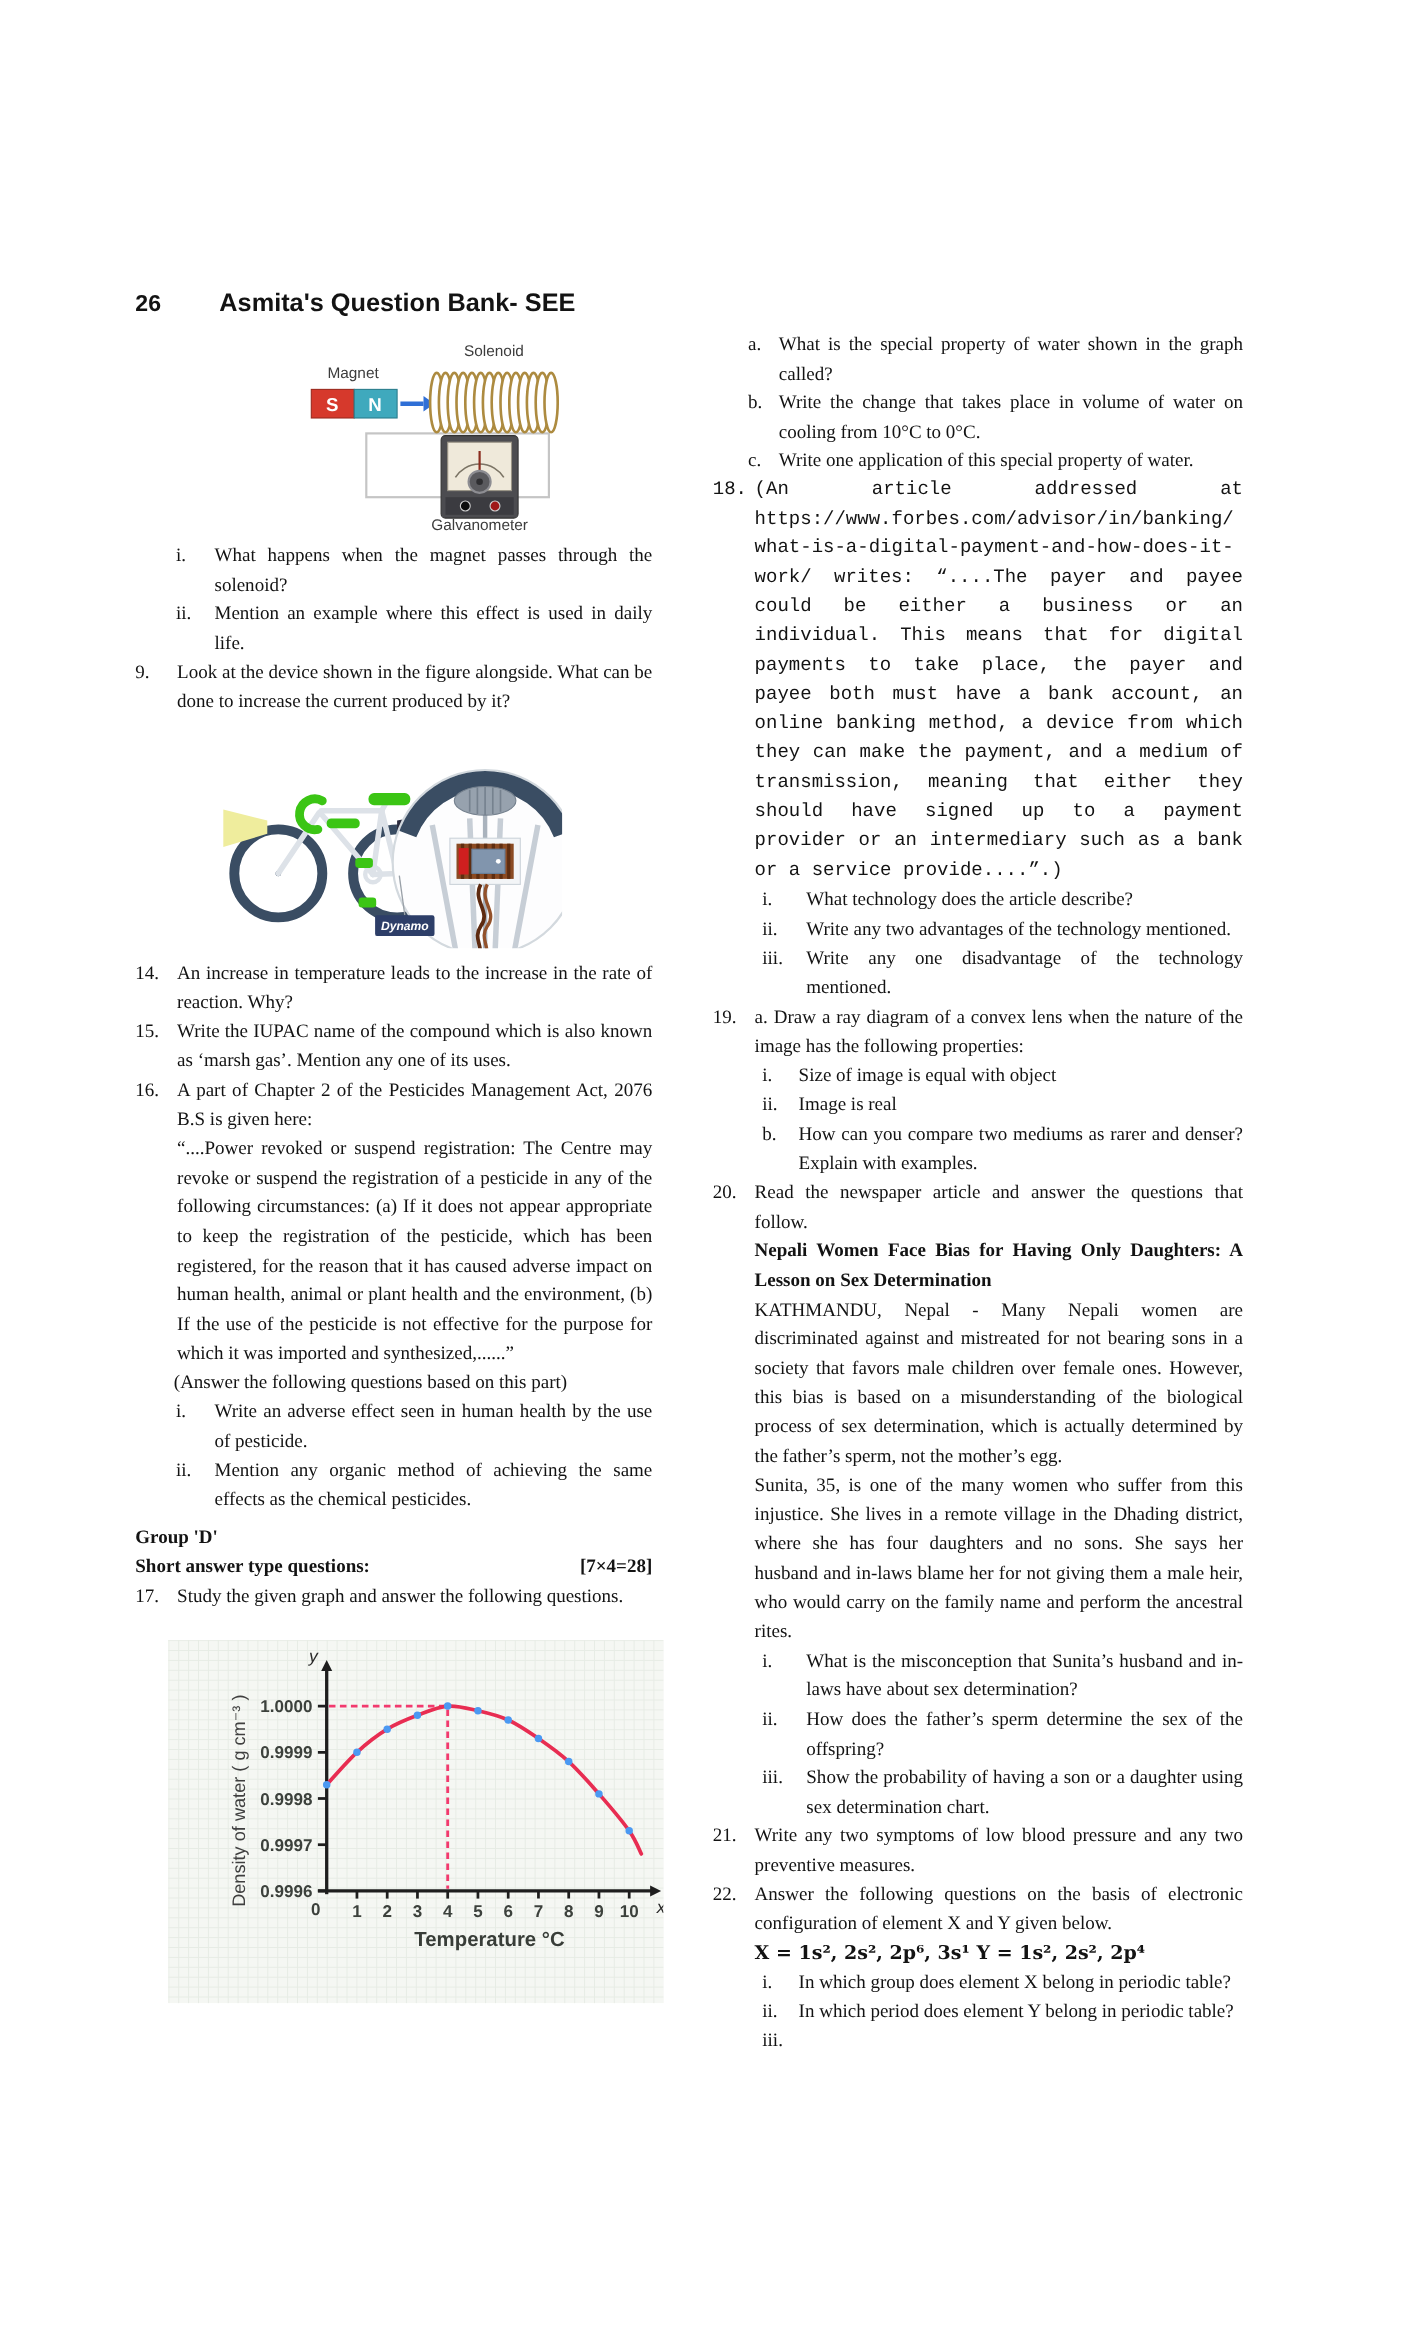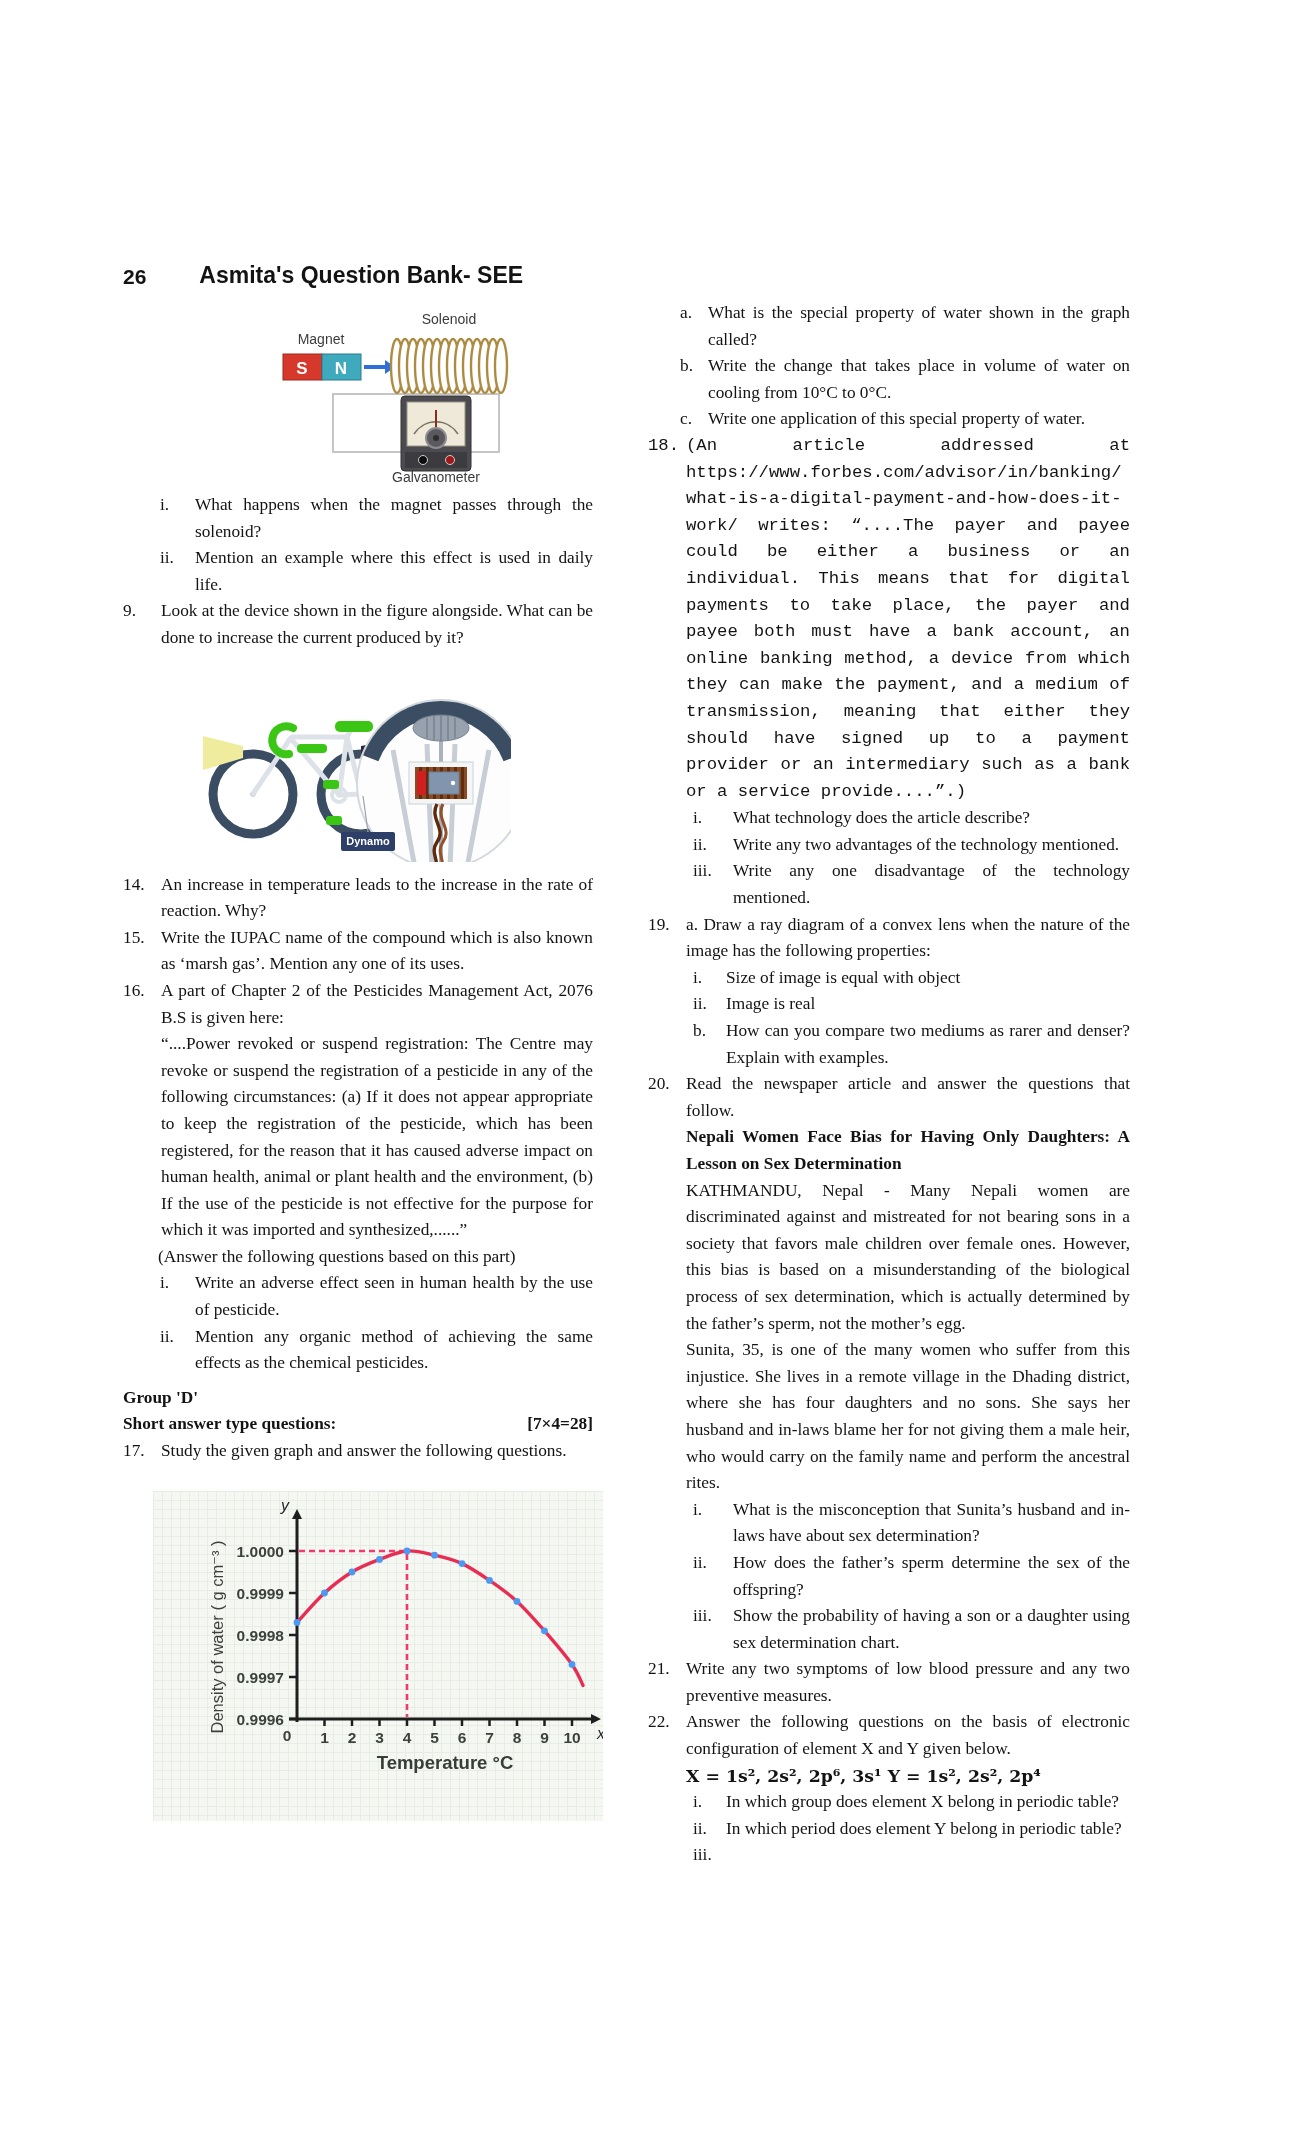--- a/index.html
+++ b/index.html
@@ -32,21 +32,21 @@
   .quote{padding-left:38px;}
   .note{padding-left:35px;}
   .bold{font-weight:bold;}
   .grouphead{font-weight:bold;text-align:left;margin-top:8px;}
   .secline{display:flex;justify-content:space-between;font-weight:bold;}
   .formula{padding-left:38px;font-family:"DejaVu Serif",serif;font-weight:bold;}
   .breakall{overflow-wrap:anywhere;font-family:Liberation Mono, monospace;}
 
   .fig{position:relative;}
   #fig-solenoid{width:240px;height:180px;margin:6px 0 8px 150px;}
-  #fig-bicycle{width:322px;height:198px;margin:12px 0 10px 66px;}
+  #fig-bicycle{width:322px;height:198px;margin:12px 0 10px 66px;font-style:italic;}
   #fig-graph{
     width:450px;height:330px;margin:26px 0 0 30px;
     background-color:#f5f7f3;
     background-image:linear-gradient(#e7ece5 1px,transparent 1px),
                      linear-gradient(90deg,#e7ece5 1px,transparent 1px);
     background-size:9px 9px;
   }
   svg text{font-family:"Liberation Sans","DejaVu Sans",sans-serif;}
 </style>
 </head>

